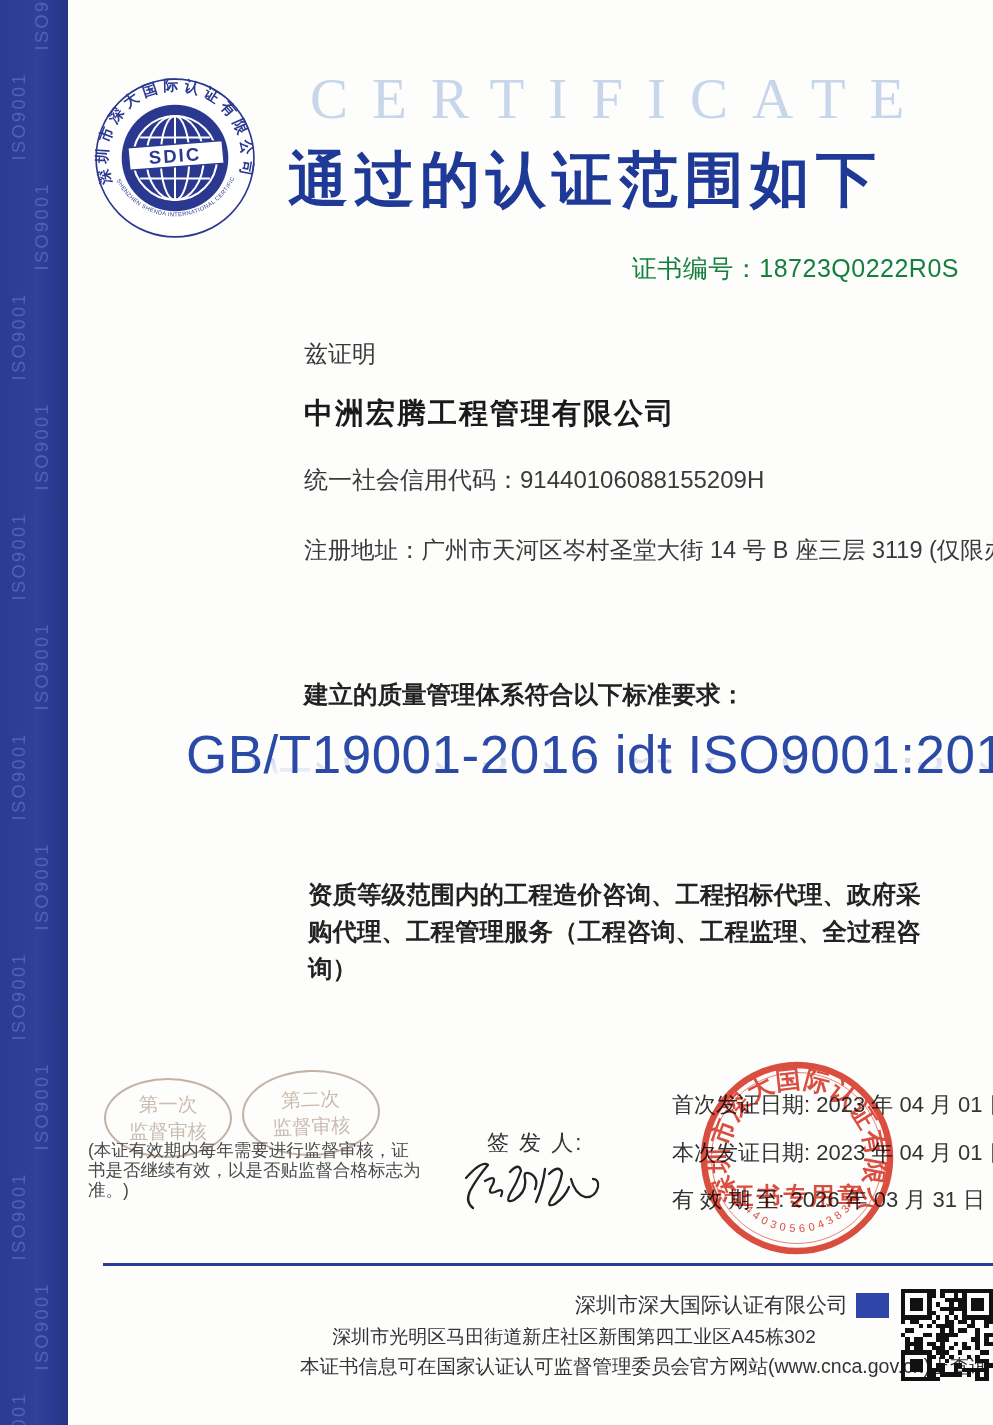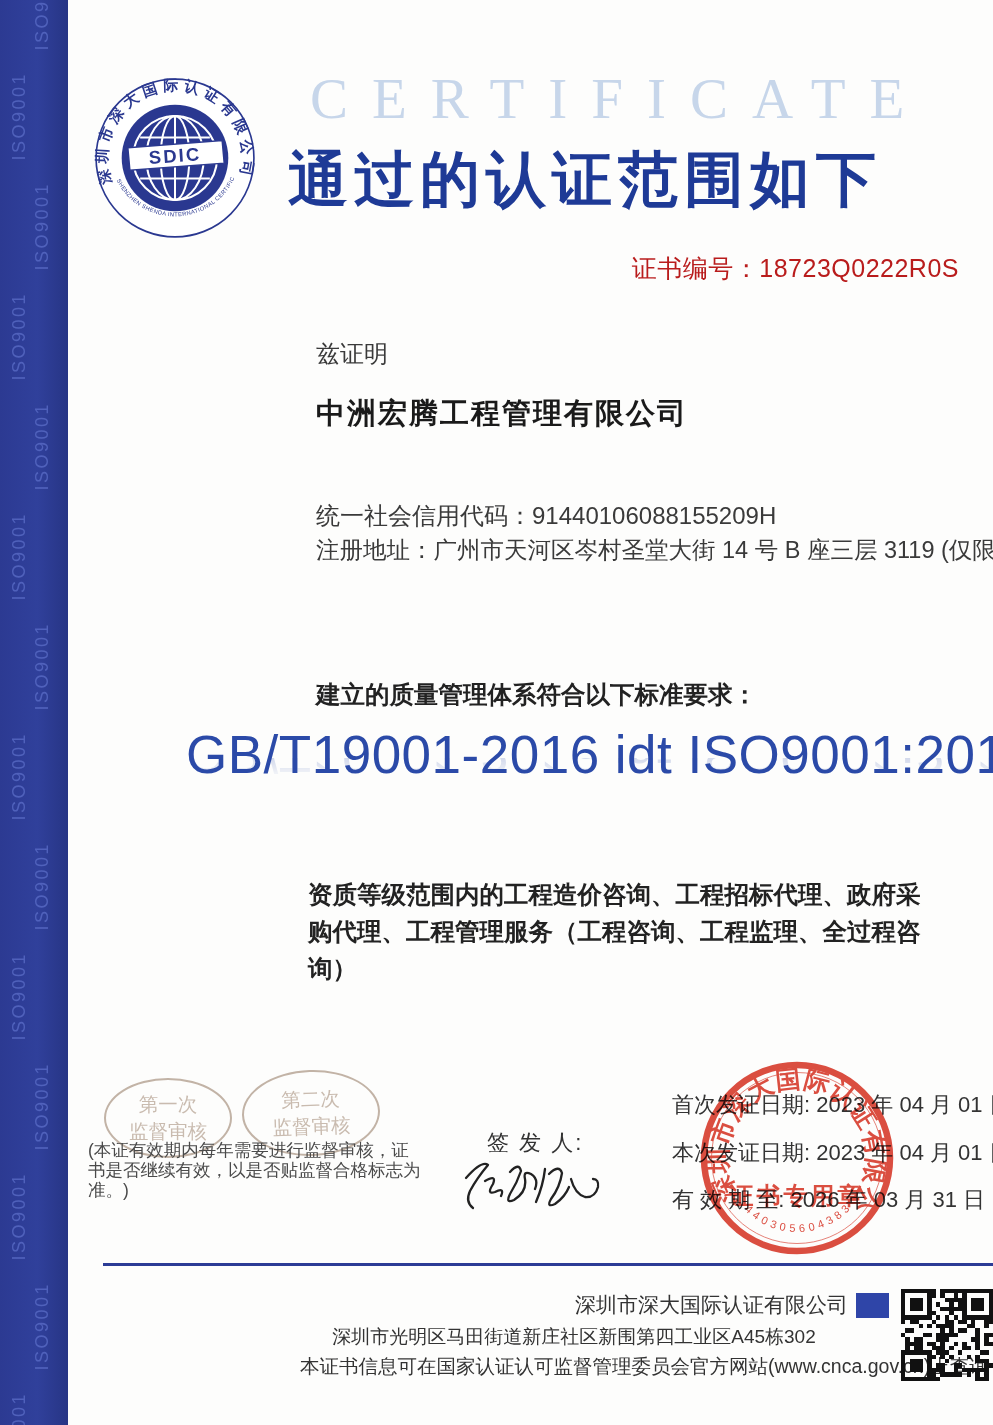--- a/index.html
+++ b/index.html
@@ -29,28 +29,28 @@
     position:absolute; left:284px; top:66px; width:700px;
     font-family:"Liberation Serif","DejaVu Serif",serif;
     font-size:57px; letter-spacing:24px; color:#c7d6ea; white-space:nowrap;margin-left:26px;
   }
   .title-cn {
     position:absolute; left:288px; top:140px; width:700px;
     font-size:60px; font-weight:600; letter-spacing:6px; color:#1e3a96; white-space:nowrap;
   }
   .cert-no {
     position:absolute; right:34px; top:252px;
-    font-size:25px; color:#b91c1c; letter-spacing:.5px;
-  }
-
-  
-  .t { position:absolute; left:316px; color:#3a3a3a; white-space:nowrap; }
+    font-size:25px; color:#15803d; letter-spacing:.5px;
+  }
+
+  
+  .t { position:absolute; left:304px; color:#3a3a3a; white-space:nowrap; }
   .attest      { top:338px; font-size:24px; }
   .company     { top:394px; font-size:29px; font-weight:700; color:#1a1a1a; letter-spacing:2px; }
-  .credit      { top:464px; font-size:24px;margin-top:36px; }
+  .credit      { top:464px; font-size:24px; }
   .reg-addr    { top:534px; font-size:23.5px; }
   .op-addr     { top:600px; font-size:23.5px; }
   .std-intro   { top:678px; font-size:24.5px; font-weight:700; color:#222; }
   .standard {
     position:absolute; left:186px; top:724px;
     font-size:53px; font-weight:500; color:#2b4aa8; letter-spacing:.5px; white-space:nowrap;
   }
   .standard-reflect {
     position:absolute; left:186px; top:784px; height:26px; overflow:hidden;
     font-size:53px; font-weight:500; color:#2b4aa8; letter-spacing:.5px; white-space:nowrap;

